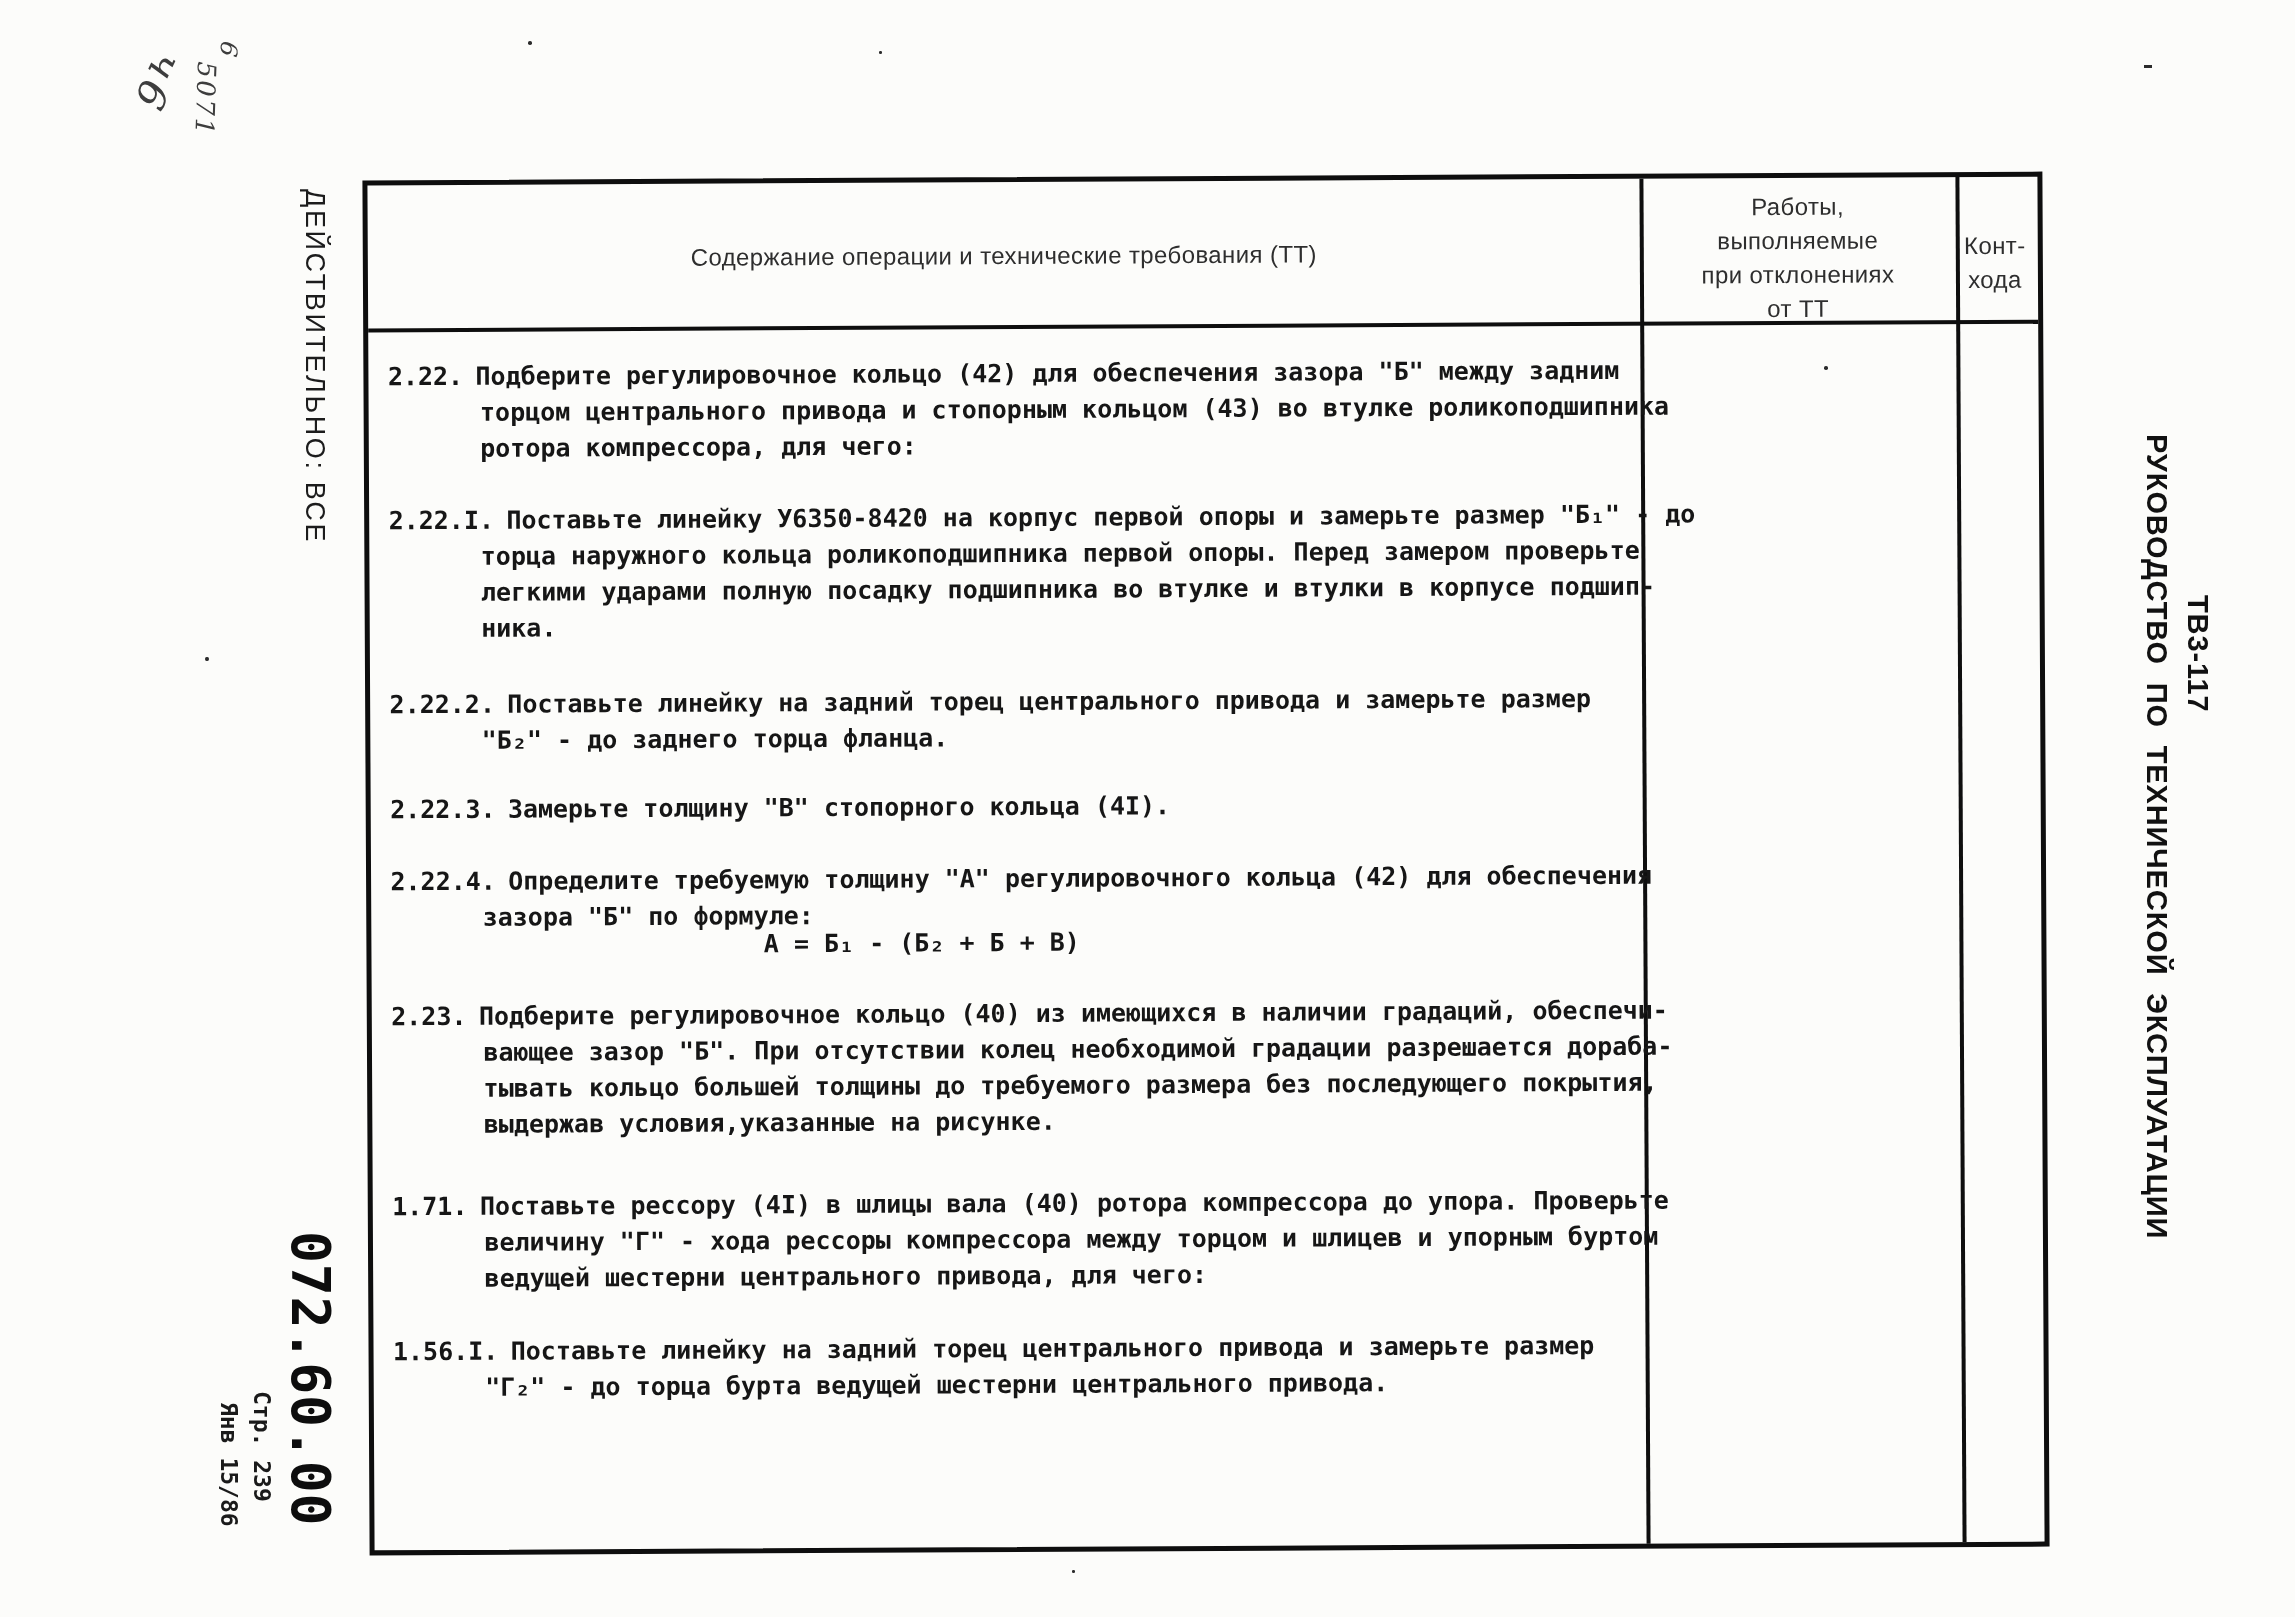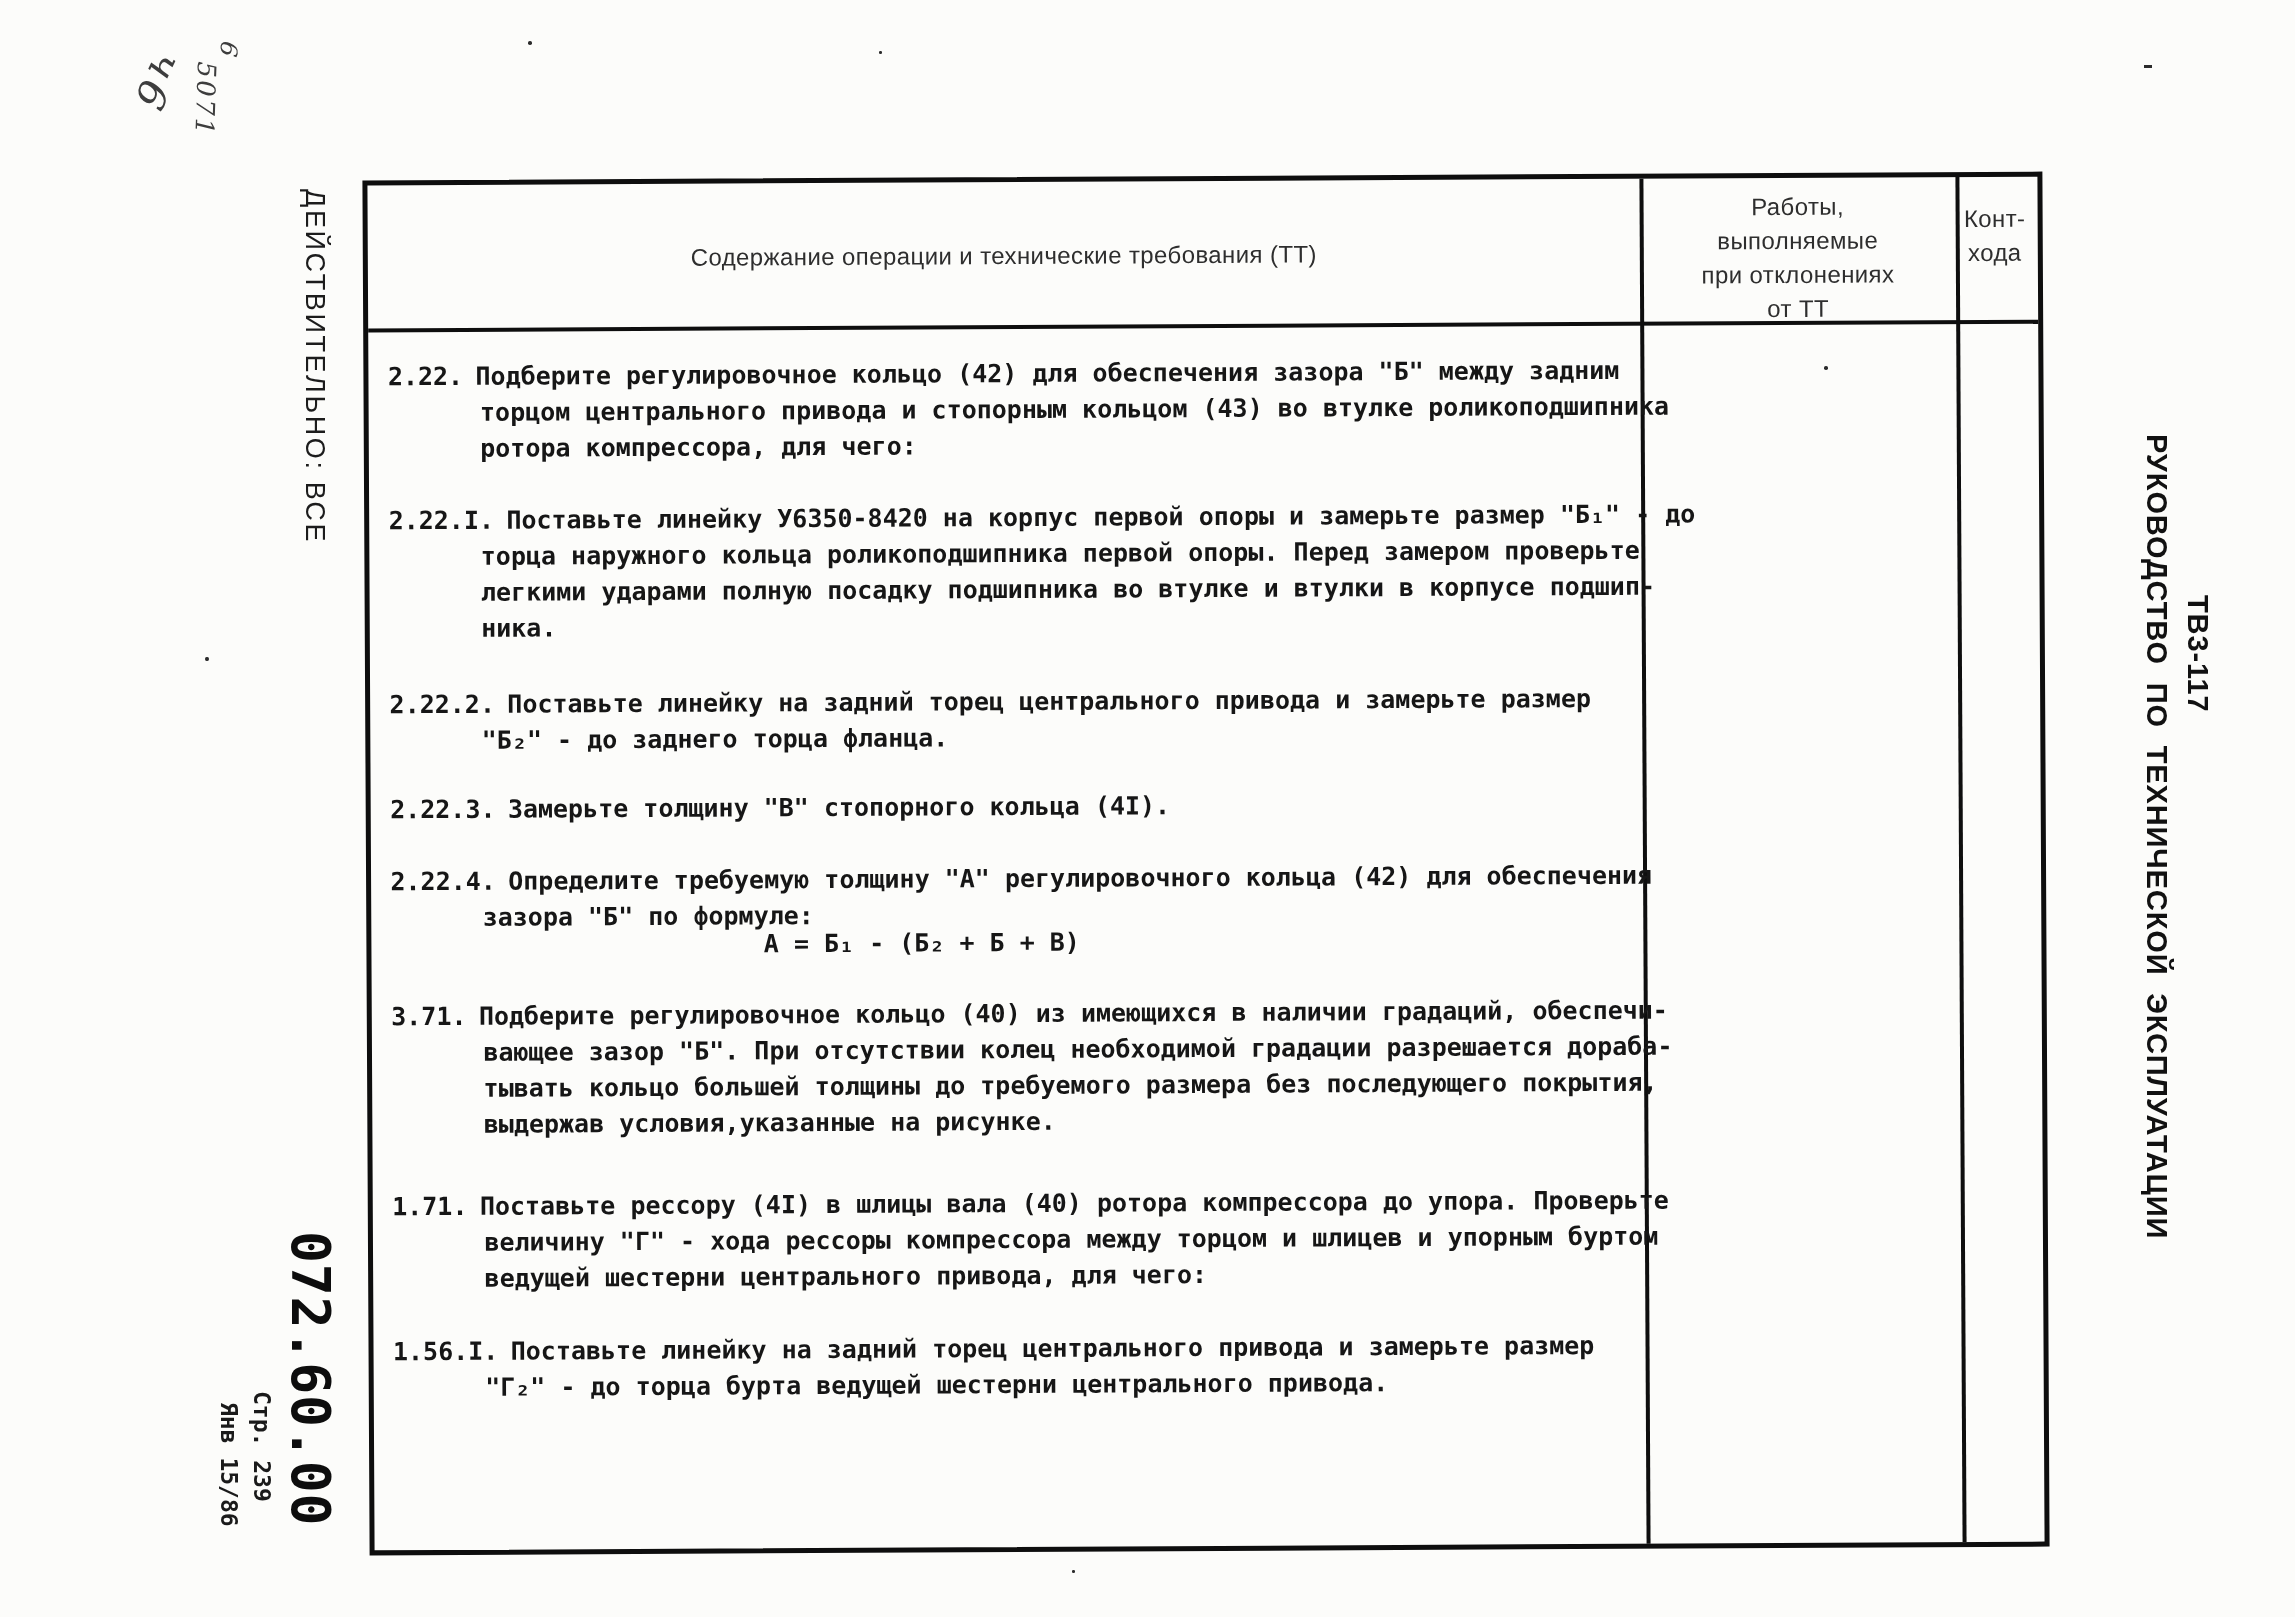--- a/index.html
+++ b/index.html
@@ -25,21 +25,21 @@
   
   #doc-table{position:absolute;left:366px;top:176px;width:1670px;height:1365px;
              border:5.3px solid #0e0e0e;transform:rotate(-0.3deg);background:transparent;}
   .vline{position:absolute;top:0;bottom:0;width:4.4px;background:#0e0e0e;}
   #vline1{left:1272px;} #vline2{left:1588px;}
   #header-sep{position:absolute;left:0;right:0;top:143px;height:4.4px;background:#0e0e0e;}
   .hdr{position:absolute;font-family:"Liberation Sans","DejaVu Sans",sans-serif;
        color:#2e2e2e;font-size:24px;letter-spacing:0.4px;text-align:center;line-height:34px;}
   #hdr-content{left:0;width:1272px;top:57px;}
   #hdr-works{left:1272px;width:316px;top:12.4px;}
-  #hdr-control{left:1588px;width:78px;top:25px;}
+  #hdr-control{left:1588px;width:78px;top:52px;}
   
   .para{position:absolute;left:19.4px;font-size:25px;font-weight:bold;line-height:36px;color:#161616;}
   .para .pline{white-space:nowrap;}
   .para .cont{padding-left:92px;}
   .para .num{margin-right:12.4px;margin-top:29px;}
   .formula .pline{padding-left:373px;}
   
   .speck{position:absolute;background:#2b2b2b;border-radius:50%;}
 </style>
 </head>
@@ -100,21 +100,21 @@
           <div class="pline"><span class="num">2.22.3.</span>Замерьте толщину "В" стопорного кольца (4I).</div>
         </div>
         <div class="para" style="top: 679px;">
           <div class="pline"><span class="num">2.22.4.</span>Определите требуемую толщину "А" регулировочного кольца (42) для обеспечения</div>
           <div class="pline cont">зазора "Б" по формуле:</div>
         </div>
         <div class="para formula" style="top: 743px;">
           <div class="pline">А = Б₁ - (Б₂ + Б + В)</div>
         </div>
         <div class="para" style="top: 814px;">
-          <div class="pline"><span class="num">3.71.</span>Подберите регулировочное кольцо (40) из имеющихся в наличии градаций, обеспечи-</div>
+          <div class="pline"><span class="num">2.23.</span>Подберите регулировочное кольцо (40) из имеющихся в наличии градаций, обеспечи-</div>
           <div class="pline cont">вающее зазор "Б". При отсутствии колец необходимой градации разрешается дораба-</div>
           <div class="pline cont">тывать кольцо большей толщины до требуемого размера без последующего покрытия,</div>
           <div class="pline cont">выдержав условия,указанные на рисунке.</div>
         </div>
         <div class="para" style="top: 1004px;">
           <div class="pline"><span class="num">1.71.</span>Поставьте рессору (4I) в шлицы вала (40) ротора компрессора до упора. Проверьте</div>
           <div class="pline cont">величину "Г" - хода рессоры компрессора между торцом и шлицев и упорным буртом</div>
           <div class="pline cont">ведущей шестерни центрального привода, для чего:</div>
         </div>
         <div class="para" style="top: 1149px;">

